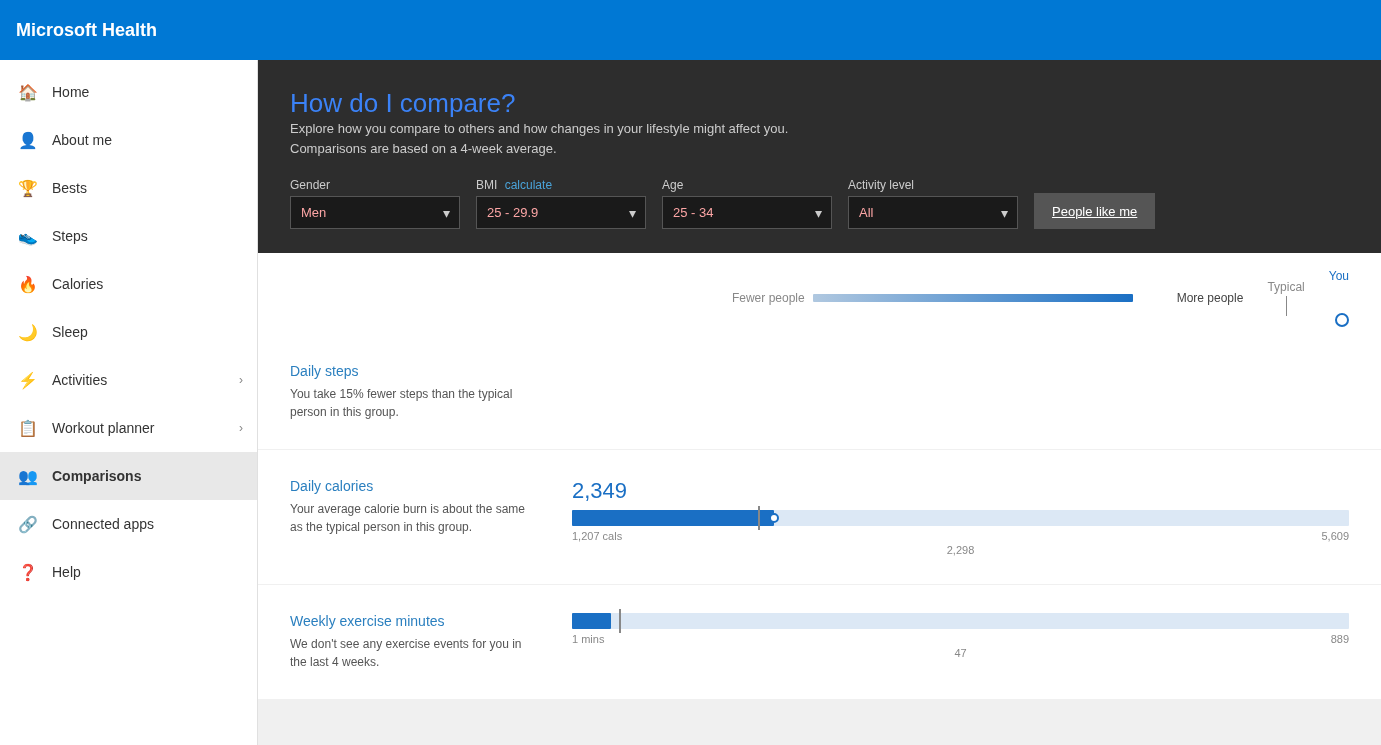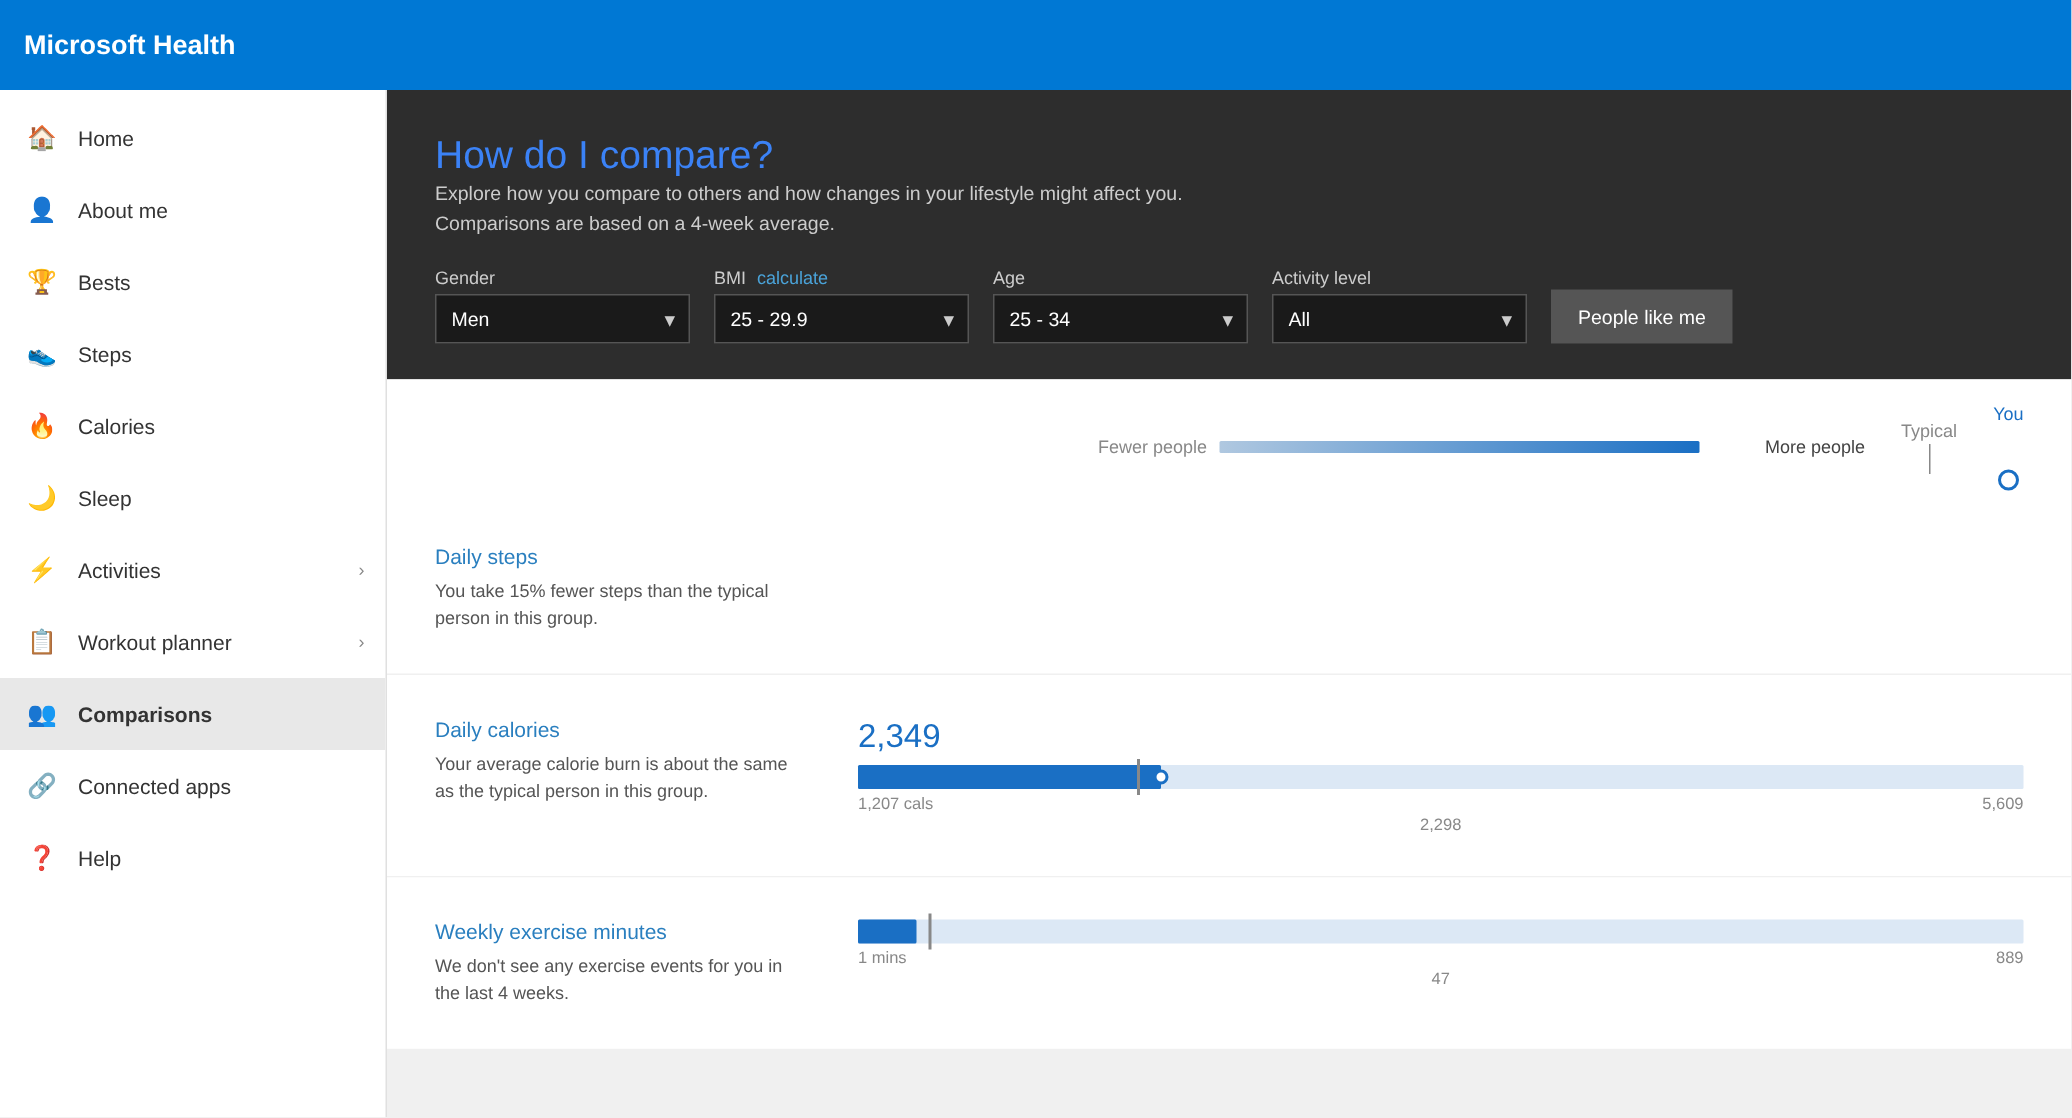--- a/index.html
+++ b/index.html
@@ -109,21 +109,21 @@
     }
 
     .filter-group label .calc-link {
       color: #4aa3d9;
       margin-left: 4px;
       cursor: pointer;
     }
 
     .filter-group select {
       background: #1a1a1a;
-      color: #ffffff;
+      color: #fca5a5;
       border: 1px solid #555;
       padding: 8px 32px 8px 10px;
       font-size: 13px;
       cursor: pointer;
       appearance: none;
       -webkit-appearance: none;
       min-width: 170px;
     }
 
     .select-wrapper {
@@ -142,20 +142,21 @@
     }
 
     .people-like-me-btn {
       background: #555;
       color: white;
       border: none;
       padding: 9px 18px;
       font-size: 13px;
       cursor: pointer;
       height: 36px;
+      text-decoration: underline;
     }
 
     
     .content-area {
       background: white;
       padding: 0;
     }
 
     
     .legend-row {
@@ -202,21 +203,21 @@
     .legend-typical-line {
       width: 1px;
       height: 20px;
       background: #888;
       margin-top: 2px;
     }
 
     .legend-you {
       display: flex;
       flex-direction: column;
-      align-items: center;
+      align-items: flex-end;
       font-size: 12px;
       color: #1a6fc4;
       gap: 28px;
     }
 
     .legend-you-circle {
       width: 14px;
       height: 14px;
       border: 2px solid #1a6fc4;
       border-radius: 50%;

